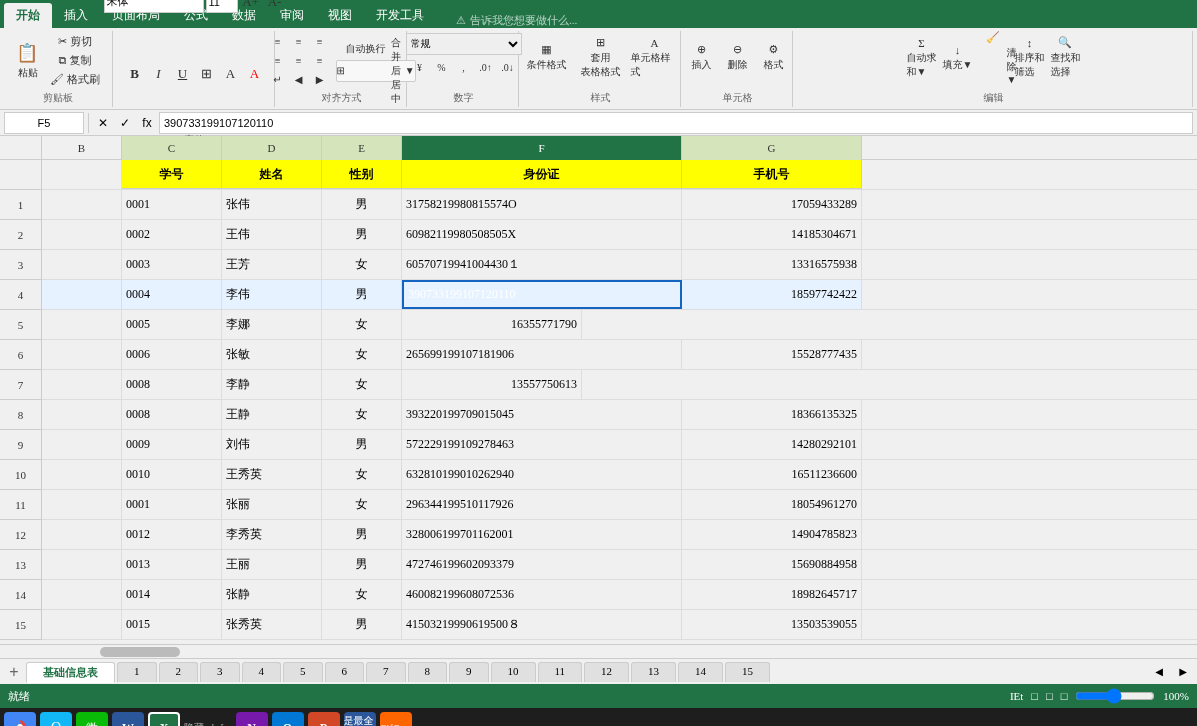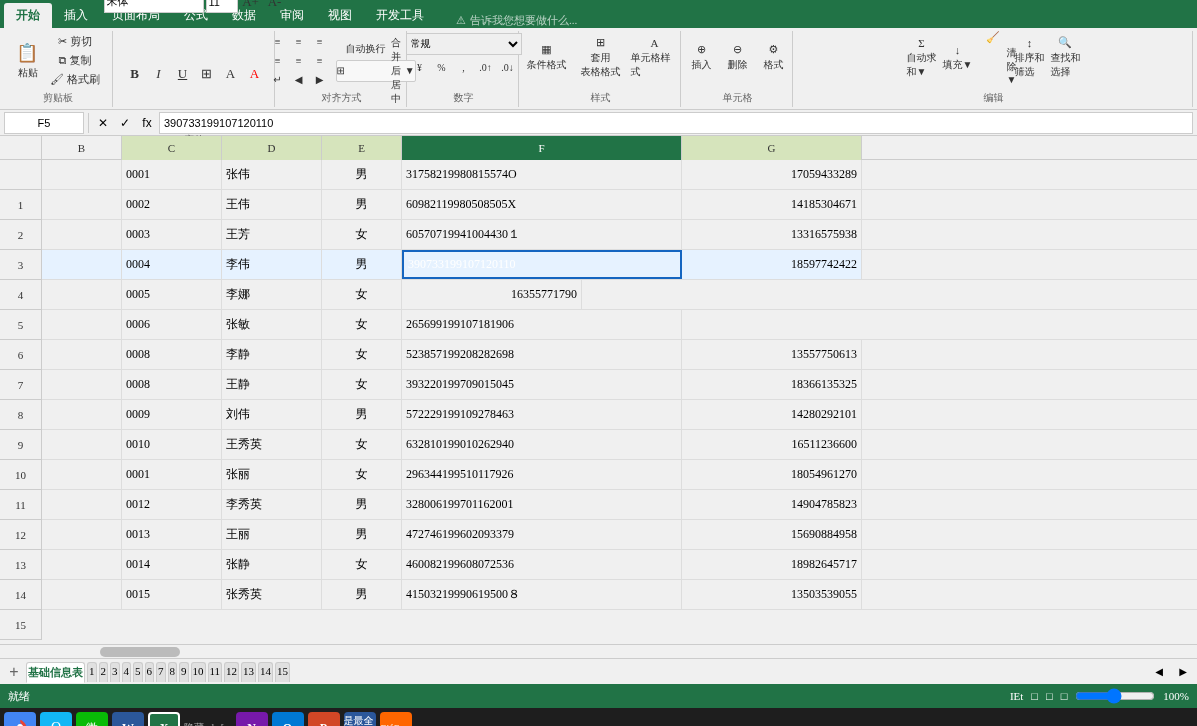--- a/index.html
+++ b/index.html
@@ -44,21 +44,21 @@
     .grid { flex: 1; display: flex; flex-direction: column; }
     .grid-row { display: flex; height: 30px; border-bottom: 1px solid #ddd; }
     .grid-row.selected-row .cell { background: #e6f2ff; }
     .cell { border-right: 1px solid #ddd; display: flex; align-items: center; padding: 0 4px; font-size: 12px; color: #000; overflow: hidden; white-space: nowrap; }
     .cell.selected { background: #1e88e5; color: white; border: 2px solid #1565c0; }
     .cell.header-cell { background: #ffff00; font-weight: bold; justify-content: center; border-right: 1px solid #ccc; border-bottom: 1px solid #ccc; }
     .cell-right { justify-content: flex-end; }
 
     
     .sheet-tabs { display: flex; align-items: center; height: 26px; background: #f0f0f0; border-top: 1px solid #ccc; padding: 0 4px; gap: 2px; overflow: hidden; }
-    .sheet-tab { padding: 2px 1px; border: 1px solid #ccc; border-bottom: none; background: #e0e0e0; cursor: pointer; font-size: 11px; border-radius: 3px 3px 0 0; }
+    .sheet-tab { padding: 2px 16px; border: 1px solid #ccc; border-bottom: none; background: #e0e0e0; cursor: pointer; font-size: 11px; border-radius: 3px 3px 0 0; }
     .sheet-tab.active { background: white; color: #217346; font-weight: bold; border-bottom: 1px solid white; margin-bottom: -1px; }
     .sheet-tab-add { width: 20px; height: 20px; border: none; background: none; cursor: pointer; font-size: 16px; color: #666; }
 
     
     .status-bar { display: flex; align-items: center; height: 24px; background: #217346; color: white; font-size: 11px; padding: 0 8px; gap: 16px; }
     .status-right { margin-left: auto; display: flex; gap: 8px; align-items: center; }
 
     
     .taskbar { height: 40px; background: #1e1e1e; display: flex; align-items: center; padding: 0 4px; gap: 4px; }
     .taskbar-icon { width: 32px; height: 32px; border-radius: 4px; display: flex; align-items: center; justify-content: center; cursor: pointer; }
@@ -287,20 +287,28 @@
         <div class="row-header">9</div>
         <div class="row-header">10</div>
         <div class="row-header">11</div>
         <div class="row-header">12</div>
         <div class="row-header">13</div>
         <div class="row-header">14</div>
         <div class="row-header">15</div>
       </div>
       <div class="grid">
 
+        <div class="grid-row">
+          <div class="cell col-B"></div>
+          <div class="cell header-cell col-C">学号</div>
+          <div class="cell header-cell col-D">姓名</div>
+          <div class="cell header-cell col-E">性别</div>
+          <div class="cell header-cell col-F">身份证</div>
+          <div class="cell header-cell col-G">手机号</div>
+        </div>
 
         <div id="data-rows">
             <div class="grid-row">
               <div class="cell col-B"></div>
               <div class="cell col-C">0001</div>
               <div class="cell col-D">张伟</div>
               <div class="cell col-E cell-center" style="justify-content: center;">男</div>
               <div class="cell col-F">31758219980815574O</div>
               <div class="cell col-G cell-right" style="justify-content: flex-end;">17059433289</div>
             </div>
@@ -334,27 +342,27 @@
               <div class="cell col-D">李娜</div>
               <div class="cell col-E cell-center" style="justify-content: center;">女</div>
               <div class="cell col-G cell-right" style="justify-content: flex-end;">16355771790</div>
             </div>
             <div class="grid-row">
               <div class="cell col-B"></div>
               <div class="cell col-C">0006</div>
               <div class="cell col-D">张敏</div>
               <div class="cell col-E cell-center" style="justify-content: center;">女</div>
               <div class="cell col-F">265699199107181906</div>
+              <div class="cell col-G cell-right" style="justify-content: flex-end;">15528777435</div>
             </div>
             <div class="grid-row">
               <div class="cell col-B"></div>
               <div class="cell col-C">0008</div>
               <div class="cell col-D">李静</div>
               <div class="cell col-E cell-center" style="justify-content: center;">女</div>
-              <div class="cell col-F">523857199208282698</div>
               <div class="cell col-G cell-right" style="justify-content: flex-end;">13557750613</div>
             </div>
             <div class="grid-row">
               <div class="cell col-B"></div>
               <div class="cell col-C">0008</div>
               <div class="cell col-D">王静</div>
               <div class="cell col-E cell-center" style="justify-content: center;">女</div>
               <div class="cell col-F">393220199709015045</div>
               <div class="cell col-G cell-right" style="justify-content: flex-end;">18366135325</div>
             </div>

